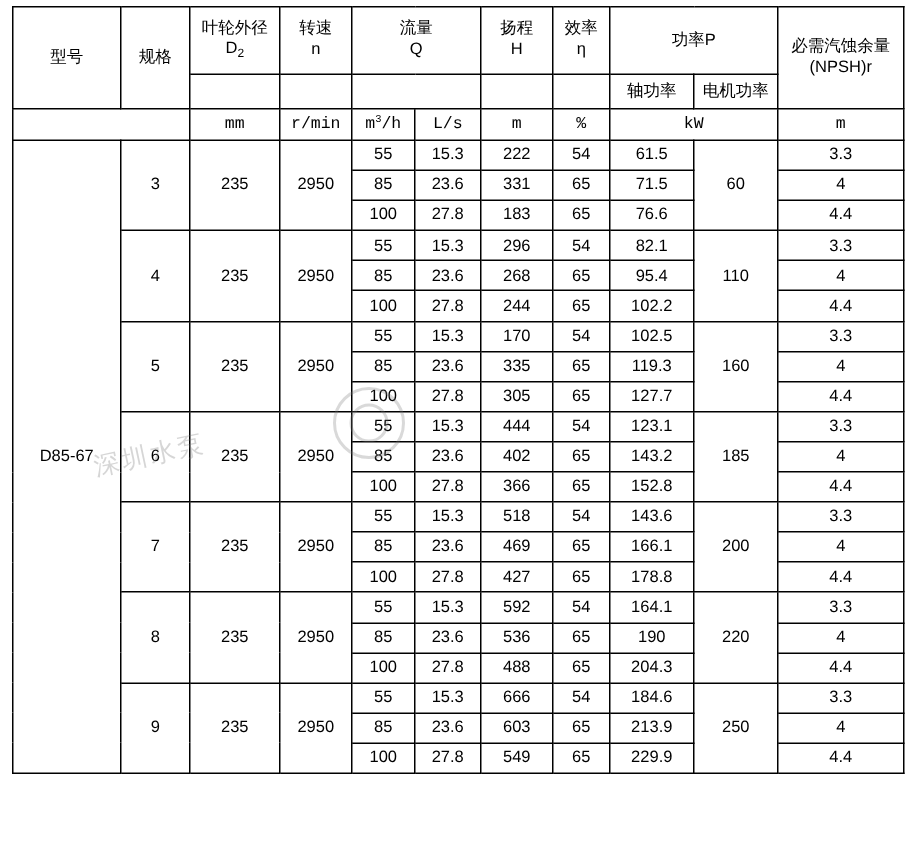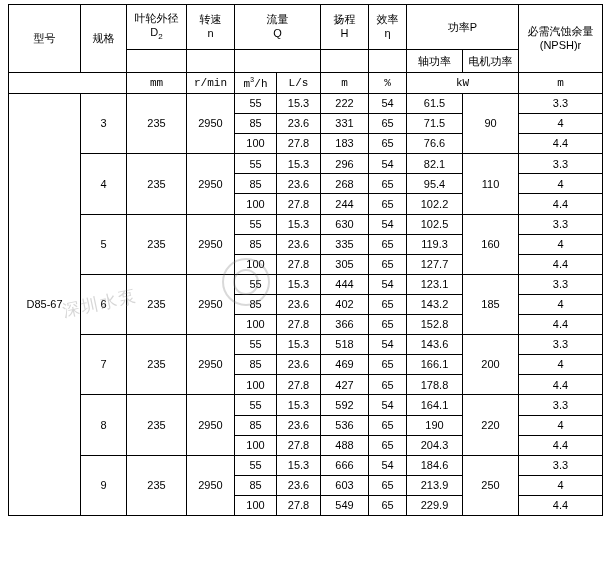--- a/index.html
+++ b/index.html
@@ -171,21 +171,21 @@
         <tr class="body-row">
           <td rowspan="21" class="model-cell">D85-67</td>
           <td rowspan="3">3</td>
           <td rowspan="3">235</td>
           <td rowspan="3">2950</td>
           <td>55</td>
           <td>15.3</td>
           <td>222</td>
           <td>54</td>
           <td>61.5</td>
-          <td rowspan="3">90</td>
+          <td rowspan="3">60</td>
           <td>3.3</td>
         </tr>
         <tr class="body-row">
           <td>85</td>
           <td>23.6</td>
           <td>331</td>
           <td>65</td>
           <td>71.5</td>
           <td>4</td>
         </tr>
@@ -224,21 +224,21 @@
           <td>65</td>
           <td>102.2</td>
           <td>4.4</td>
         </tr>
         <tr class="body-row">
           <td rowspan="3">5</td>
           <td rowspan="3">235</td>
           <td rowspan="3">2950</td>
           <td>55</td>
           <td>15.3</td>
-          <td>630</td>
+          <td>170</td>
           <td>54</td>
           <td>102.5</td>
           <td rowspan="3">160</td>
           <td>3.3</td>
         </tr>
         <tr class="body-row">
           <td>85</td>
           <td>23.6</td>
           <td>335</td>
           <td>65</td>

